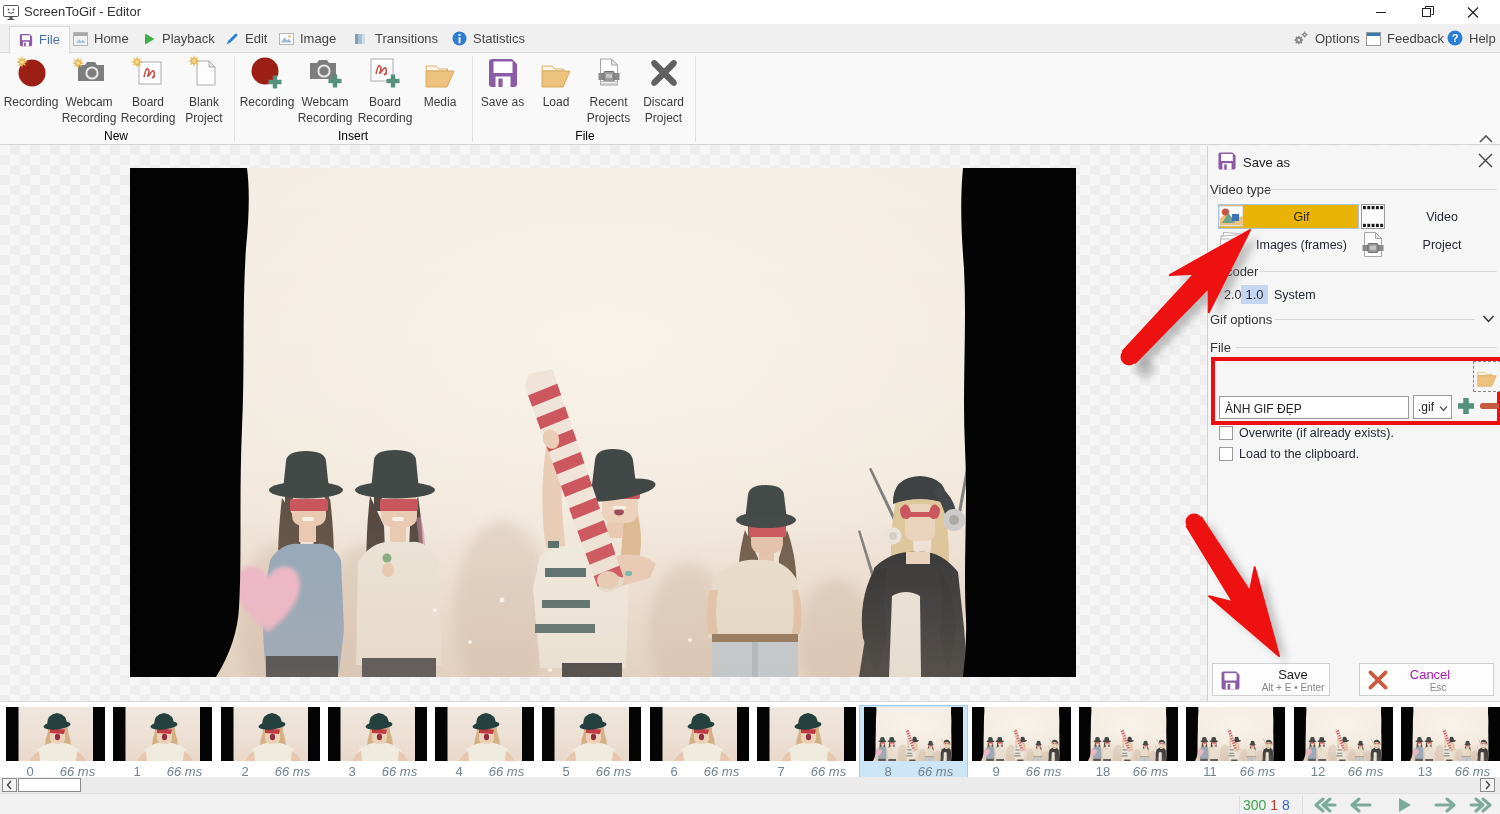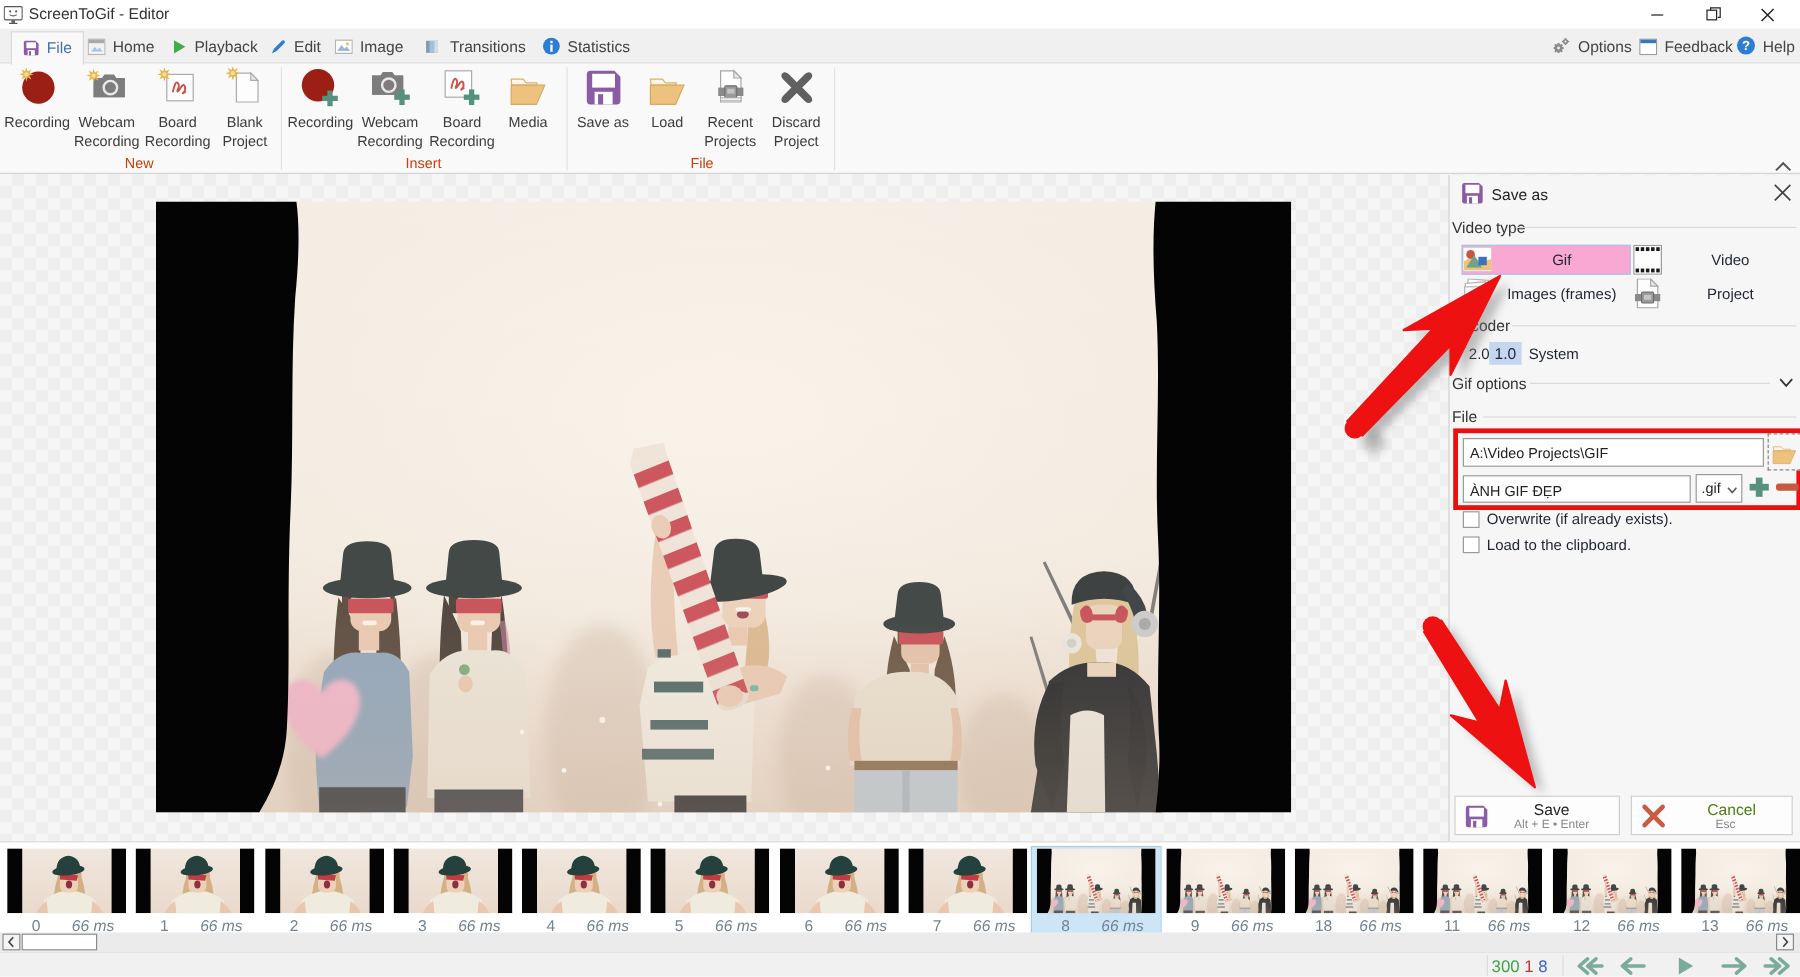--- a/index.html
+++ b/index.html
@@ -13,37 +13,37 @@
 
 
 #tabbar { position:absolute; left:0; top:24px; width:1500px; height:29px; background:#f0f0f0; border-bottom:1px solid #d9d9d9; }
 .tab { position:absolute; top:2px; height:27px; line-height:26px; font-size:13px; color:#444; padding:0 9px; white-space:nowrap; }
 .tab .ticon { display:inline-block; vertical-align:-3px; margin-right:6px; }
 .tab.active { background:#f9f9f9; border:1px solid #d9d9d9; border-bottom:none; color:#4472a8; height:28px; z-index:3; }
 
 
 #ribbon { position:absolute; left:0; top:53px; width:1500px; height:92px; background:#f9f9f9; border-bottom:1px solid #d5d5d5; }
 .rgroup-sep { position:absolute; top:3px; width:1px; height:86px; background:#e2e2e2; }
-.rlabel { position:absolute; font-size:12px; color:#c2410c; text-align:center; }
+.rlabel { position:absolute; font-size:12px; color:#000000; text-align:center; }
 .ritem { position:absolute; top:2px; text-align:center; font-size:12px; color:#3c3c3c; line-height:16px; }
 .ritem .ricon { height:36px; display:flex; align-items:center; justify-content:center; margin-bottom:3px; }
 
 
 #canvas { position:absolute; left:0; top:145px; width:1500px; height:556px;
   background-color:#f6f6f6;
   background-image:conic-gradient(#eeeeee 25%, transparent 0 50%, #eeeeee 0 75%, transparent 0);
   background-size:20px 20px; }
 #photo { position:absolute; left:130px; top:23px; width:946px; height:509px; }
 
 
 #panel { position:absolute; left:1207px; top:146px; width:293px; height:555px; background:#f6f6f6; border-left:1px solid #d0d0d0; font-size:12px; color:#333; }
 .pline { position:absolute; height:1px; background:#d9d9d9; }
 .plabel { position:absolute; font-size:13px; color:#333; }
 .pcell { position:absolute; height:25px; display:flex; align-items:center; }
-.pcell.sel { background:#f9a8d4; outline:1px solid #adc2e6; outline-offset:-1px;align-items:center; }
+.pcell.sel { background:#eab308; outline:1px solid #adc2e6; outline-offset:-1px;align-items:center; }
 .ptext { font-size:12.5px; color:#1f2430; }
 .input { position:absolute; background:#fff; border:1px solid #9a9a9a; font-size:12px; color:#222; padding:4px 5px; }
 .chk { position:absolute; width:14px; height:14px; background:#fff; border:1px solid #9a9a9a; }
 .pbtn { position:absolute; background:#fdfdfd; border:1px solid #cfcfcf; text-align:center; }
 
 
 #filmstrip { position:absolute; left:0; top:701px; width:1500px; height:76px; background:#fff; border-top:1px solid #d9d9d9; }
 .frame { position:absolute; top:4px; width:107px; height:72px; }
 .frame.sel { background:#cde6f7; }
 .frame .fthumb { position:absolute; left:4px; top:1px; width:99px; height:54px; }
@@ -610,21 +610,20 @@
     <div class="plabel" style="left:2px;top:166px">Gif options</div>
     <div class="pline" style="left:67px;top:173px;width:200px"></div>
     <svg class="abs" style="left:274px;top:168px" width="13" height="10" viewBox="0 0 13 10">
         <path d="M1.5 2 L6.5 7.5 L11.5 2" fill="none" stroke="#333" stroke-width="1.5"></path>
       </svg>
 
     <div class="plabel" style="left:2px;top:194px">File</div>
     <div class="pline" style="left:28px;top:201px;width:261px"></div>
 
     <div class="abs" style="left:3px;top:211px;width:290px;height:68px;border:4px solid #ec0f0f"></div>
-    <div class="input" style="left:11px;top:219px;width:251px;height:24px;line-height:17px">A:\Video Projects\GIF</div>
     <div class="abs" style="left:265px;top:215px;width:28px;height:31px;border:1px dashed #888;background:#f6f6f6">
       <svg style="position:absolute;left:1px;top:3px" width="24" height="24" viewBox="0 0 36 36">
           <use href="#i-folder" x="18" y="21"></use>
         </svg>
     </div>
     <div class="input" style="left:11px;top:250px;width:190px;height:23px;line-height:16px">ÀNH GIF ĐẸP</div>
     <div class="abs" style="left:205px;top:249px;width:39px;height:24px;background:#fff;border:1px solid #9a9a9a;font-size:12px;color:#222;padding:4px 0 0 4px">.gif
       <svg style="position:absolute;right:3px;top:9px" width="9" height="7" viewBox="0 0 9 7">
           <path d="M1 1.5 L4.5 5.5 L8 1.5" fill="none" stroke="#555" stroke-width="1.3"></path>
         </svg>
@@ -637,32 +636,32 @@
       </svg>
     <svg class="abs" style="left:272px;top:255px" width="19" height="10" viewBox="0 0 19 10">
         <rect x="0" y="2" width="19" height="6" rx="2.5" fill="#c55a41"></rect>
       </svg>
 
     <div class="chk" style="left:11px;top:280px"></div>
     <div class="ptext abs" style="left:31px;top:280px">Overwrite (if already exists).</div>
     <div class="chk" style="left:11px;top:301px"></div>
     <div class="ptext abs" style="left:31px;top:301px">Load to the clipboard.</div>
 
-    <div class="pbtn" style="left:4px;top:517px;width:138px;height:33px">
+    <div class="pbtn" style="left:4px;top:517px;width:118px;height:33px">
       <svg style="position:absolute;left:6px;top:5px" width="23" height="23" viewBox="0 0 36 36">
           <use href="#i-floppy" x="18" y="18"></use>
         </svg>
       <div style="position:absolute;left:30px;top:3px;width:100px;font-size:13px;color:#222">Save</div>
       <div style="position:absolute;left:30px;top:18px;width:100px;font-size:10px;color:#888">Alt + E • Enter</div>
     </div>
     <div class="pbtn" style="left:151px;top:517px;width:135px;height:33px">
       <svg style="position:absolute;left:7px;top:5px" width="22" height="22" viewBox="0 0 22 22">
           <path d="M2 2 Q3.5 0.8 5 2.3 L11 8.3 L17 2.3 Q18.5 0.8 20 2 Q21.2 3.5 19.7 5 L13.7 11 L19.7 17 Q21.2 18.5 20 20 Q18.5 21.2 17 19.7 L11 13.7 L5 19.7 Q3.5 21.2 2 20 Q0.8 18.5 2.3 17 L8.3 11 L2.3 5 Q0.8 3.5 2 2 Z" fill="#ca5a41"></path>
         </svg>
-      <div style="position:absolute;left:33px;top:3px;width:100px;font-size:13px;color:#4d7c0f">Cancel</div>
+      <div style="position:absolute;left:20px;top:3px;width:100px;font-size:13px;color:#a21caf">Cancel</div>
       <div style="position:absolute;left:28px;top:18px;width:100px;font-size:10px;color:#888">Esc</div>
     </div>
   </div>
 
   <div id="filmstrip">
     <div class="frame" style="left:2px">
         <svg class="fthumb" viewBox="0 0 99 53" preserveAspectRatio="none">
           <use href="#closeup"></use>
         </svg>
         <div class="fnum">0</div>

